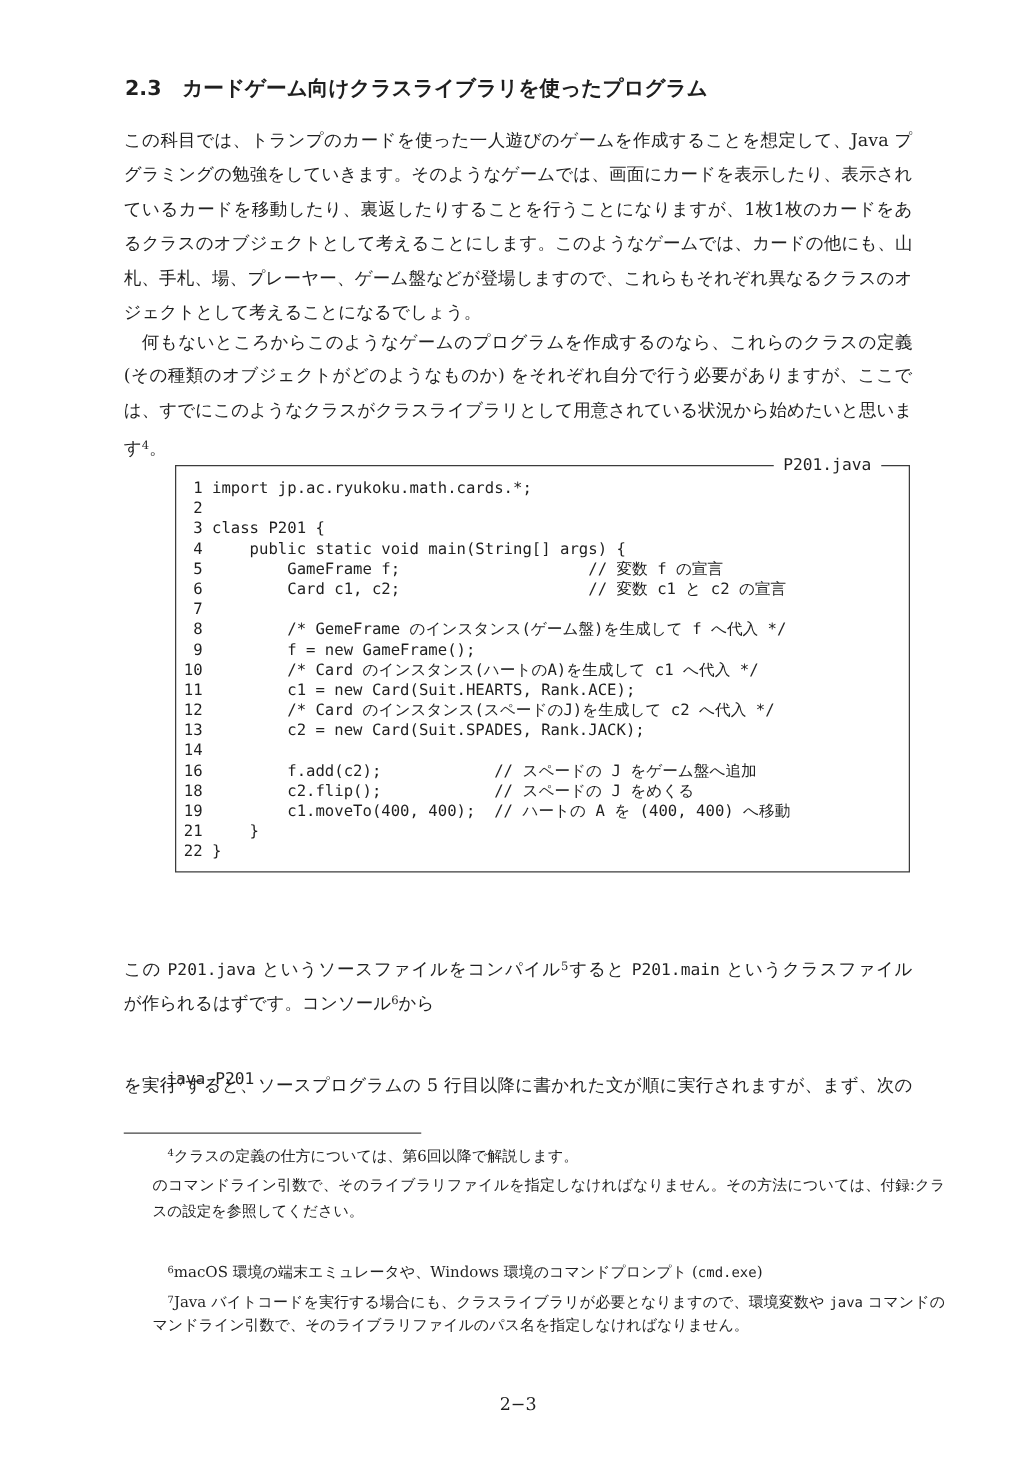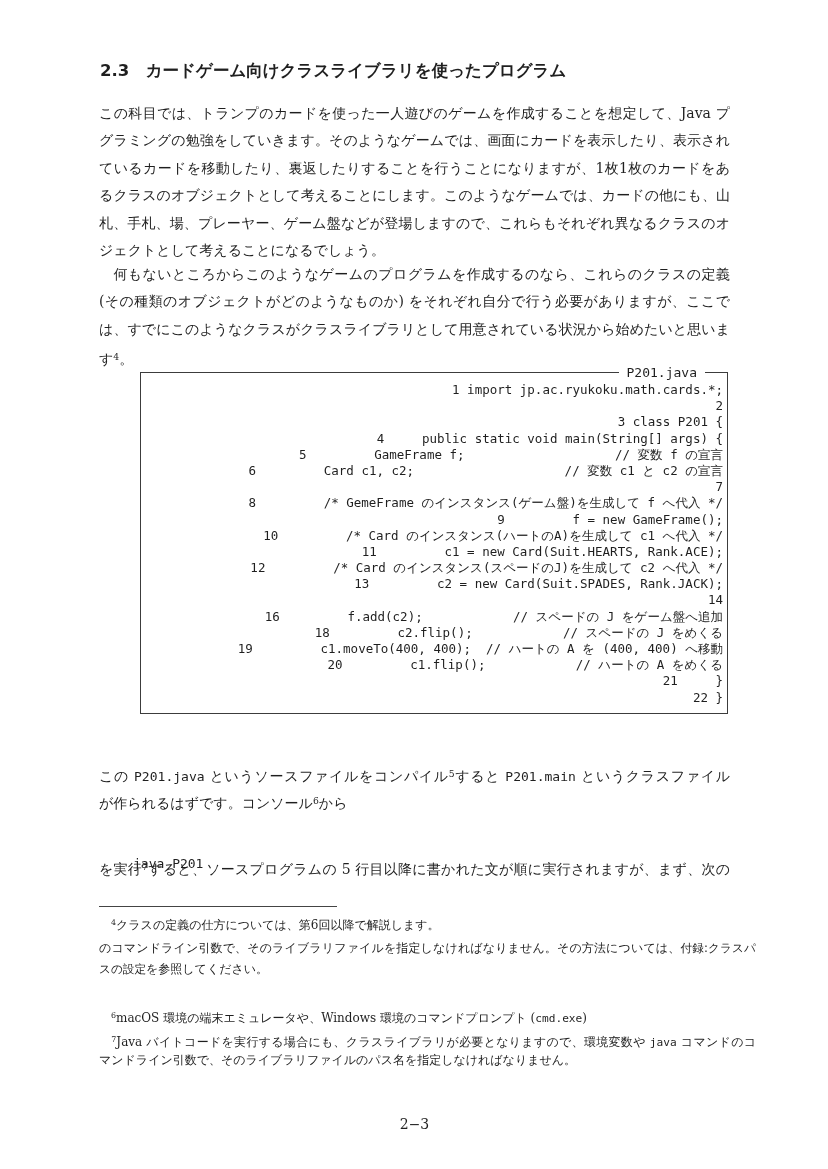--- a/index.html
+++ b/index.html
@@ -31,32 +31,32 @@
   }
   .codebox-label{
     position:absolute;top:-9px;right:22px;background:#ffffff;
     padding:0 8px;
     font-family:"DejaVu Sans Mono","Liberation Mono",monospace;
     font-size:13px;line-height:17px;
   }
   .codeline{
     font-family:"DejaVu Sans Mono","Liberation Mono",monospace;
     font-size:12.5px;line-height:16.2px;height:16.2px;
-    white-space:pre;overflow:hidden;text-align:right;
+    white-space:pre;overflow:hidden;
   }
   .command{
     left:133px;top:827px;
     font-family:"DejaVu Sans Mono","Liberation Mono",monospace;
     font-size:13px;line-height:18px;margin-top:28px;
   }
   .fnrule{left:99px;top:906px;width:238px;border-top:1px solid #444;height:0;}
   .fnblock{left:99px;width:657px;}
   .fnline{
     font-size:12px;line-height:21.2px;height:21.2px;overflow:hidden;
-    text-align:justify;text-align-last:justify;
+    text-align:justify;text-align-last:justify;margin-left:23px;
   }
   .fnline.last{text-align-last:left;}
   .pagenum{left:99px;top:1116px;width:631px;text-align:center;font-size:14px;}
 </style>
 </head>
 <body>
 
 <div class="abs heading">2.3　カードゲーム向けクラスライブラリを使ったプログラム</div>
 
 <div class="abs bodyblock" style="top:100px;">
@@ -88,21 +88,20 @@
       <div class="codeline"> 8         /* GemeFrame のインスタンス(ゲーム盤)を生成して f へ代入 */</div>
       <div class="codeline"> 9         f = new GameFrame();</div>
       <div class="codeline">10         /* Card のインスタンス(ハートのA)を生成して c1 へ代入 */</div>
       <div class="codeline">11         c1 = new Card(Suit.HEARTS, Rank.ACE);</div>
       <div class="codeline">12         /* Card のインスタンス(スペードのJ)を生成して c2 へ代入 */</div>
       <div class="codeline">13         c2 = new Card(Suit.SPADES, Rank.JACK);</div>
       <div class="codeline">14</div>
       <div class="codeline">16         f.add(c2);            // スペードの J をゲーム盤へ追加</div>
       <div class="codeline">18         c2.flip();            // スペードの J をめくる</div>
       <div class="codeline">19         c1.moveTo(400, 400);  // ハートの A を (400, 400) へ移動</div>
-      <div class="codeline">20         c1.flip();            // ハートの A をめくる</div>
       <div class="codeline">21     }</div>
       <div class="codeline">22 }</div>
     </div>
 </div>
 
 <div class="abs bodyblock" style="top:760px;">
     <div class="tline"><span>この </span><span class="seg-code">P201.java</span><span> というソースファイルをコンパイル</span><span class="seg-sup">5</span><span>すると </span><span class="seg-code">P201.main</span><span> というクラスファイル</span></div>
     <div class="tline last"><span>が作られるはずです。コンソール</span><span class="seg-sup">6</span><span>から</span></div>
   </div>
 

